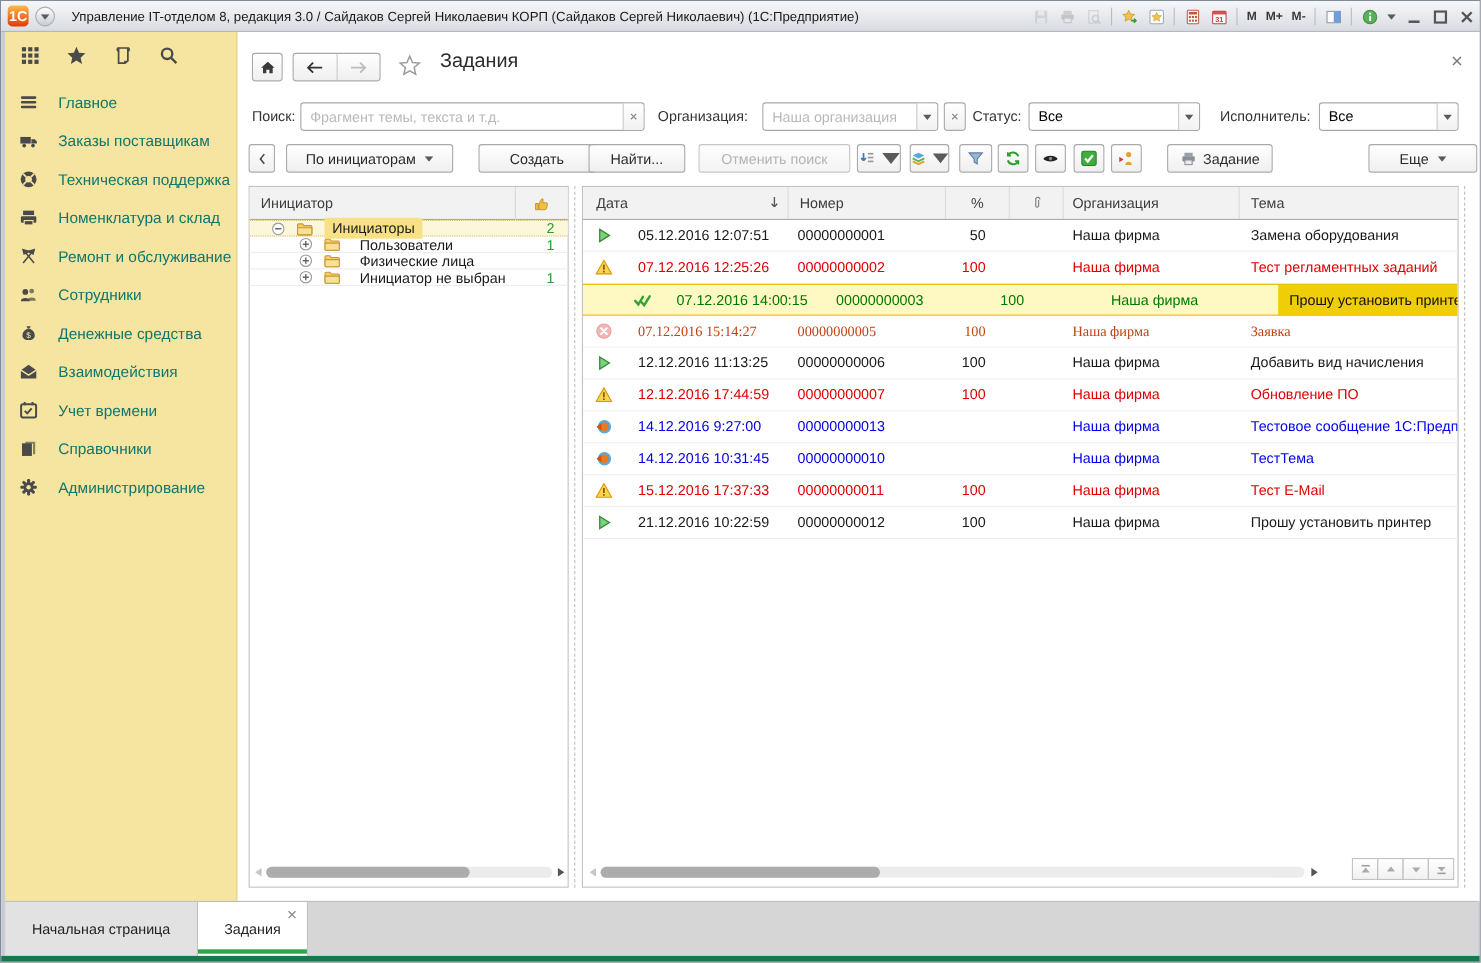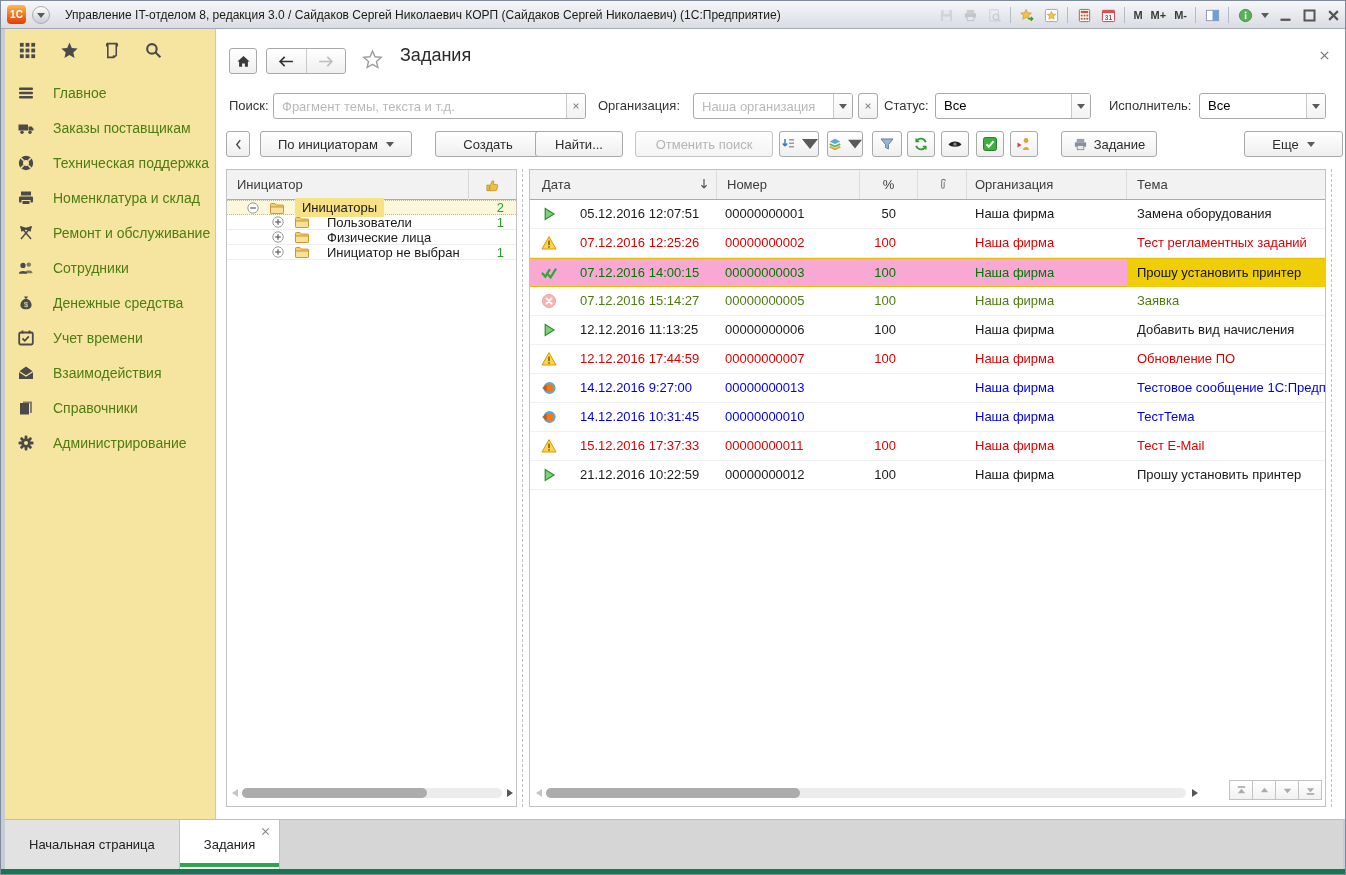--- a/index.html
+++ b/index.html
@@ -1,41 +1,41 @@
 <!DOCTYPE html>
 <html><head>
 <meta charset="utf-8">
 <style>
   html,body{margin:0;padding:0;background:#888;font-family:"Liberation Sans",sans-serif;}
   *{box-sizing:border-box;}
   svg{display:block;}
   #window{position:relative;width:1346px;height:875px;background:#FFF;overflow:hidden;border:1px solid #7F8B9A;}
   
   .titlebar{position:absolute;left:0;top:0;width:1346px;height:28px;background:linear-gradient(#F6F7F9,#D9DCE2);border-bottom:1px solid #A3AAB6;display:flex;align-items:center;}
-  .logo1c{position:absolute;left:6px;top:4px;width:19px;height:19px;border-radius:4px;background:linear-gradient(#FFB84D,#E23B00);color:#FFF;font-size:10px;font-weight:bold;display:flex;align-items:center;justify-content:center;}
+  .logo1c{position:absolute;left:6px;top:4px;width:19px;height:19px;border-radius:4px;background:linear-gradient(#FFB84D,#E23B00);color:#FFF;font-size:13px;font-weight:bold;display:flex;align-items:center;justify-content:center;}
   .appmenu{position:absolute;left:31px;top:5px;width:18px;height:18px;border-radius:50%;background:linear-gradient(#FEFEFE,#C9CDD4);border:1px solid #A8AEB8;display:flex;align-items:center;justify-content:center;}
   .tb-title{position:absolute;left:64px;top:0;height:28px;line-height:28px;font-size:12px;color:#1A1A1A;white-space:nowrap;}
   .tb-right{position:absolute;right:6px;top:0;height:28px;display:flex;align-items:center;gap:8px;}
   .tb-ic{width:16px;height:16px;display:flex;align-items:center;justify-content:center;}
   .tb-ic svg{width:15px;height:15px;}
   .dis{opacity:.4;filter:grayscale(.6);}
   .vsep{width:1px;height:16px;background:#B7BDC8;}
   .mbtn{font-size:11px;font-weight:bold;color:#3A3A3A;line-height:16px;}
   
   .frame-l{position:absolute;left:0;top:28px;width:4px;height:840px;background:#C7CBD3;}
   .frame-r{position:absolute;left:1342px;top:28px;width:4px;height:840px;background:#C7CBD3;}
   .sidebar{position:absolute;left:4px;top:28px;width:211px;height:790px;background:#F6E5A0;border-right:1px solid #DCC985;}
   .sb-top{position:absolute;left:0;top:0;width:100%;height:42px;display:flex;align-items:center;gap:22px;padding-left:12px;}
   .sb-top .ti{width:20px;height:20px;display:flex;align-items:center;justify-content:center;}
   .sb-top .ti svg{width:19px;height:19px;}
   #side-menu{position:absolute;left:0;top:46px;width:100%;}
   .sb-item{height:35px;display:flex;align-items:center;cursor:default;}
   .sb-ic{width:18px;height:18px;margin-left:12px;}
   .sb-ic svg{width:18px;height:18px;}
-  .sb-lb{margin-left:18px;font-size:14px;color:#4d7c0f;white-space:nowrap;}
+  .sb-lb{margin-left:18px;font-size:14px;color:#0f766e;white-space:nowrap;}
   
   .main{position:absolute;left:215px;top:28px;width:1131px;height:790px;background:#FFF;}
   .hbtn{position:absolute;border:1px solid #A9A9A9;border-radius:3px;background:linear-gradient(#FFF,#EFEFEF);display:flex;align-items:center;justify-content:center;}
   .bfgroup{position:absolute;left:50px;top:19px;width:80px;height:26px;border:1px solid #A9A9A9;border-radius:3px;background:linear-gradient(#FFF,#EFEFEF);display:flex;}
   .bfhalf{flex:1;display:flex;align-items:center;justify-content:center;}
   .bfhalf+.bfhalf{border-left:1px solid #C9C9C9;}
   .form-title{position:absolute;left:184px;top:16px;font-size:18px;color:#2A2A2A;}
   .star-hdr{position:absolute;left:146px;top:20px;}
   .form-close{position:absolute;left:1100px;top:18px;width:16px;height:16px;display:flex;align-items:center;justify-content:center;}
   
@@ -87,22 +87,22 @@
   .trow{height:29px;border-bottom:1px solid #F0F0F0;font-size:13px;align-items:center;}
   .trow .c{line-height:28px;white-space:nowrap;overflow:hidden;}
   .ci{display:flex;align-items:center;justify-content:flex-start;padding-left:11px;}
   .ci svg{width:16px;height:16px;}
   .ci.dim{opacity:.5;}
   .c-date{padding-left:10px;}
   .c-number{padding-left:8px;}
   .c-percent{text-align:right;padding-right:22px;}
   .c-org{padding-left:8px;}
   .c-subject{padding-left:10px;}
-  .clr-black{color:#1A1A1A;} .clr-red{color:#DE0000;} .clr-blue{color:#0000E6;} .clr-gray{color:#4d7c0f;} .clr-green{color:#007800;}
-  .trow.rowsel{background:#f9a8d4;border-top:1px solid #E2BE00;border-bottom:1px solid #E2BE00;}
+  .clr-black{color:#1A1A1A;} .clr-red{color:#DE0000;} .clr-blue{color:#0000E6;} .clr-gray{color:#c2410c;font-family:Liberation Serif, serif;} .clr-green{color:#007800;}
+  .trow.rowsel{background:#fef9c3;border-top:1px solid #E2BE00;border-bottom:1px solid #E2BE00;padding-left:35px;}
   .trow.rowsel .c-subject{background:#EFCE07;color:#111;}
   
   .hscroll{position:absolute;height:14px;top:616px;}
   .sb-arrow{position:absolute;top:3px;width:6px;height:8px;}
   .sb-track{position:absolute;top:2px;height:10px;background:#ECECEC;border-radius:5px;}
   .sb-thumb{position:absolute;top:2px;height:10px;background:#ACACAC;border-radius:5px;}
   .navbtns{position:absolute;left:700px;top:610px;display:flex;}
   .nb{width:24px;height:20px;border:1px solid #C2C2C2;background:linear-gradient(#FFF,#F1F1F1);display:flex;align-items:center;justify-content:center;margin-left:-1px;}
   .nb svg{width:13px;height:13px;}
   
@@ -347,38 +347,38 @@
               <path d="M7 2.5 h4 l-1.2 2 h-1.6z" fill="#4A4A4A"></path>
               <path d="M9 4.5 c-3.6 1.2-5.6 3.6-5.6 6.4 0 2.6 2.4 4.3 5.6 4.3 s5.6-1.7 5.6-4.3 c0-2.8-2-5.2-5.6-6.4z" fill="#4A4A4A"></path>
               <text x="9" y="13" font-size="7.5" fill="#F6E5A0" text-anchor="middle" font-family="Liberation Sans,sans-serif">$</text>
             </svg>
           </span>
     <span class="sb-lb">Денежные средства</span>
   </div>
 
   <div class="sb-item">
     <span class="sb-ic">
+            <svg viewBox="0 0 18 18">
+              <path d="M2 7.5 L9 2.5 L16 7.5 V15 H2z" fill="#4A4A4A"></path>
+              <path d="M2 7.5 L9 12 L16 7.5" fill="none" stroke="#F6E5A0" stroke-width="1.3"></path>
+            </svg>
+          </span>
+    <span class="sb-lb">Взаимодействия</span>
+  </div>
+
+  <div class="sb-item">
+    <span class="sb-ic">
             <svg viewBox="0 0 18 18" fill="none" stroke="#4A4A4A">
               <rect x="2.2" y="3.5" width="13.6" height="12" rx="1.5" stroke-width="1.8"></rect>
               <line x1="5.5" y1="1.5" x2="5.5" y2="4.5" stroke-width="1.8"></line>
               <line x1="12.5" y1="1.5" x2="12.5" y2="4.5" stroke-width="1.8"></line>
               <path d="M5.5 9.5 l2.3 2.3 4-4.5" stroke-width="1.8"></path>
             </svg>
           </span>
     <span class="sb-lb">Учет времени</span>
-  </div>
-
-  <div class="sb-item">
-    <span class="sb-ic">
-            <svg viewBox="0 0 18 18">
-              <path d="M2 7.5 L9 2.5 L16 7.5 V15 H2z" fill="#4A4A4A"></path>
-              <path d="M2 7.5 L9 12 L16 7.5" fill="none" stroke="#F6E5A0" stroke-width="1.3"></path>
-            </svg>
-          </span>
-    <span class="sb-lb">Взаимодействия</span>
   </div>
 
   <div class="sb-item">
     <span class="sb-ic">
             <svg viewBox="0 0 18 18" fill="#4A4A4A">
               <rect x="3" y="4" width="9" height="11.5"></rect>
               <path d="M6 2.5 h9 v11.5 h-2 V4.5 H6z" opacity=".65"></path>
             </svg>
           </span>
     <span class="sb-lb">Справочники</span>

